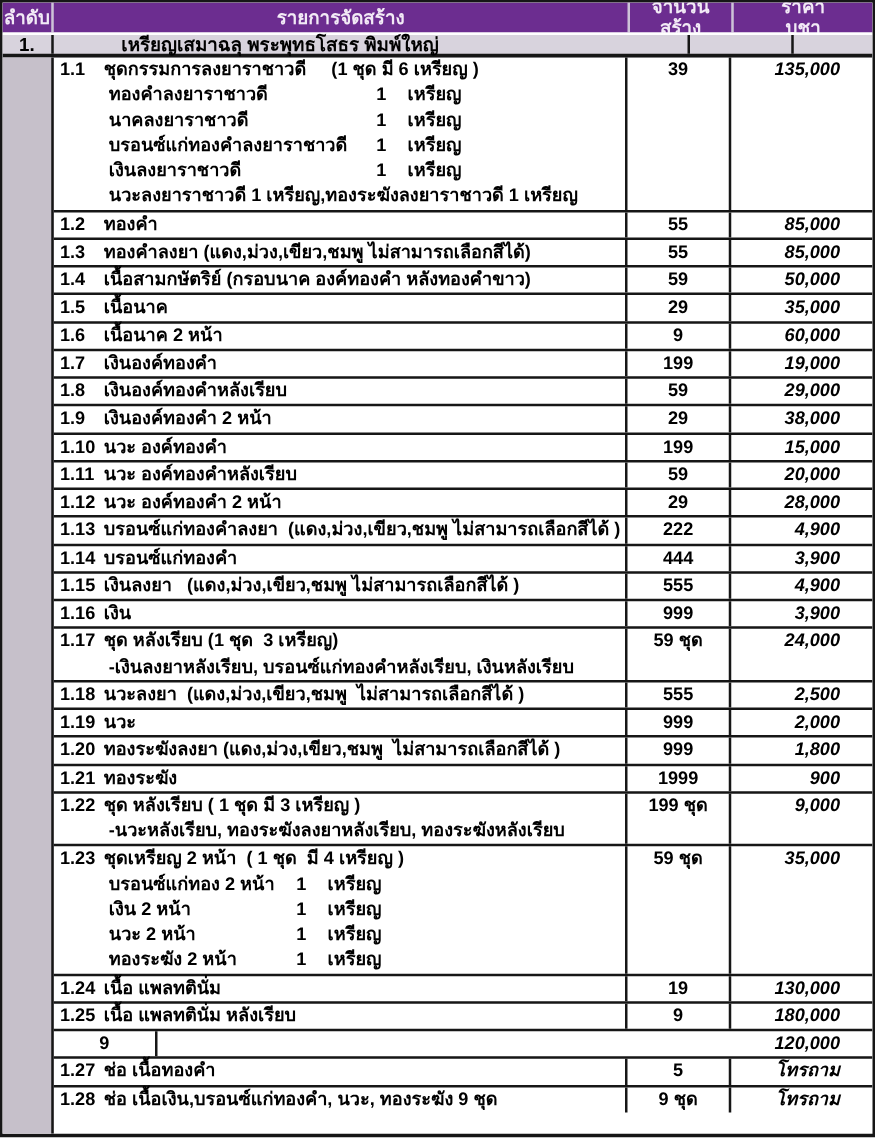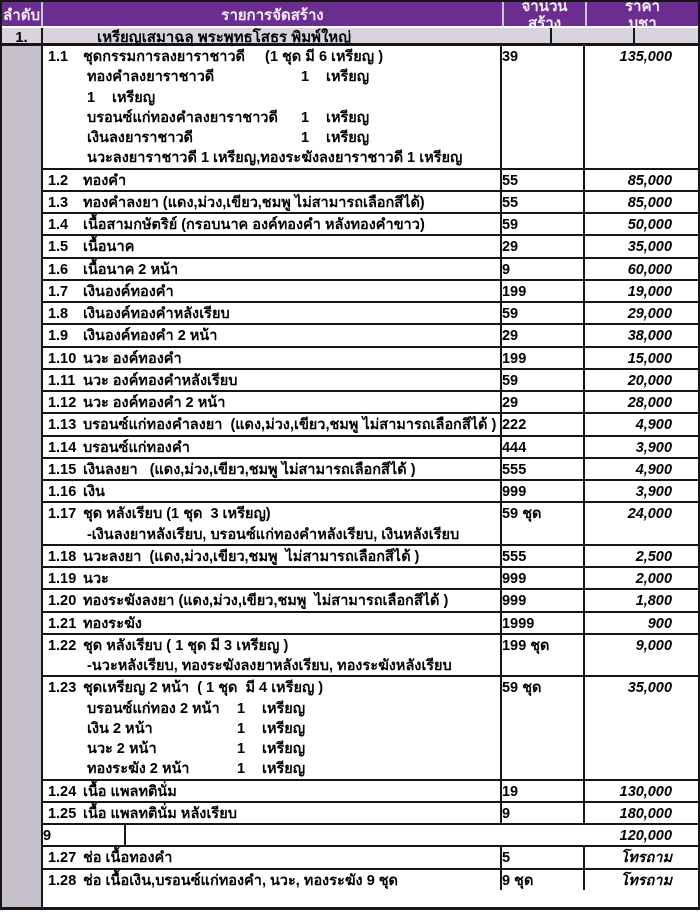--- a/index.html
+++ b/index.html
@@ -36,21 +36,21 @@
   .s-qty{width:83px;border-right:2px solid var(--border);}
   .s-price{flex:1;}
   
   .tbody{flex:1;display:flex;}
   .leftcol{width:41px;flex:none;background:var(--leftbg);border-right:2px solid var(--border);}
   .rowsbox{flex:1;display:flex;flex-direction:column;}
   .row{display:flex;border-top:2px solid var(--border);}
   .row:first-child{border-top:none;}
   .c-desc{width:459px;flex:none;border-right:2px solid var(--border);}
   .c-qty{width:83px;flex:none;border-right:2px solid var(--border);
-         font-weight:bold;font-size:14.5px;line-height:var(--lh);}
+         text-align:center;font-weight:bold;font-size:14.5px;line-height:var(--lh);}
   .c-price{flex:1;text-align:right;padding-right:26px;
            font-weight:bold;font-size:14.5px;line-height:var(--lh);font-style:italic;}
   .line{height:var(--lh);line-height:var(--lh);font-size:14.5px;font-weight:bold;
         display:flex;align-items:baseline;white-space:pre;overflow:visible;}
   .num{flex:none;width:40px;padding-left:5px;}
   .desc{white-space:pre;}
   .subline{padding-left:44px;}
   .subline.textline{}
   .sub-name{flex:none;min-width:214px;}
   .sub-name.w150{min-width:150px;}
@@ -88,21 +88,21 @@
     <div class="s-price"></div>
   </div>
 
   <div class="tbody">
     <div class="leftcol"></div>
     <div class="rowsbox">
         <div class="row">
           <div class="cell c-desc">
             <div class="line"><span class="num">1.1</span><span class="desc">ชุดกรรมการลงยาราชาวดี     (1 ชุด มี 6 เหรียญ )</span></div>
             <div class="line subline"><span class="sub-name">ทองคำลงยาราชาวดี</span><span class="sub-qty">1</span><span class="sub-unit">เหรียญ</span></div>
-            <div class="line subline"><span class="sub-qty">1</span><span class="sub-unit">เหรียญ</span></div>
+            <div class="line subline"><span class="sub-name">นาคลงยาราชาวดี</span><span class="sub-qty">1</span><span class="sub-unit">เหรียญ</span></div>
             <div class="line subline"><span class="sub-name">บรอนซ์แก่ทองคำลงยาราชาวดี</span><span class="sub-qty">1</span><span class="sub-unit">เหรียญ</span></div>
             <div class="line subline"><span class="sub-name">เงินลงยาราชาวดี</span><span class="sub-qty">1</span><span class="sub-unit">เหรียญ</span></div>
             <div class="line subline textline"><span class="subtext">นวะลงยาราชาวดี 1 เหรียญ,ทองระฆังลงยาราชาวดี 1 เหรียญ</span></div>
           </div>
           <div class="c-qty">39</div>
           <div class="c-price">135,000</div>
         </div>
         <div class="row">
           <div class="cell c-desc">
             <div class="line"><span class="num">1.2</span><span class="desc">ทองคำ</span></div>

